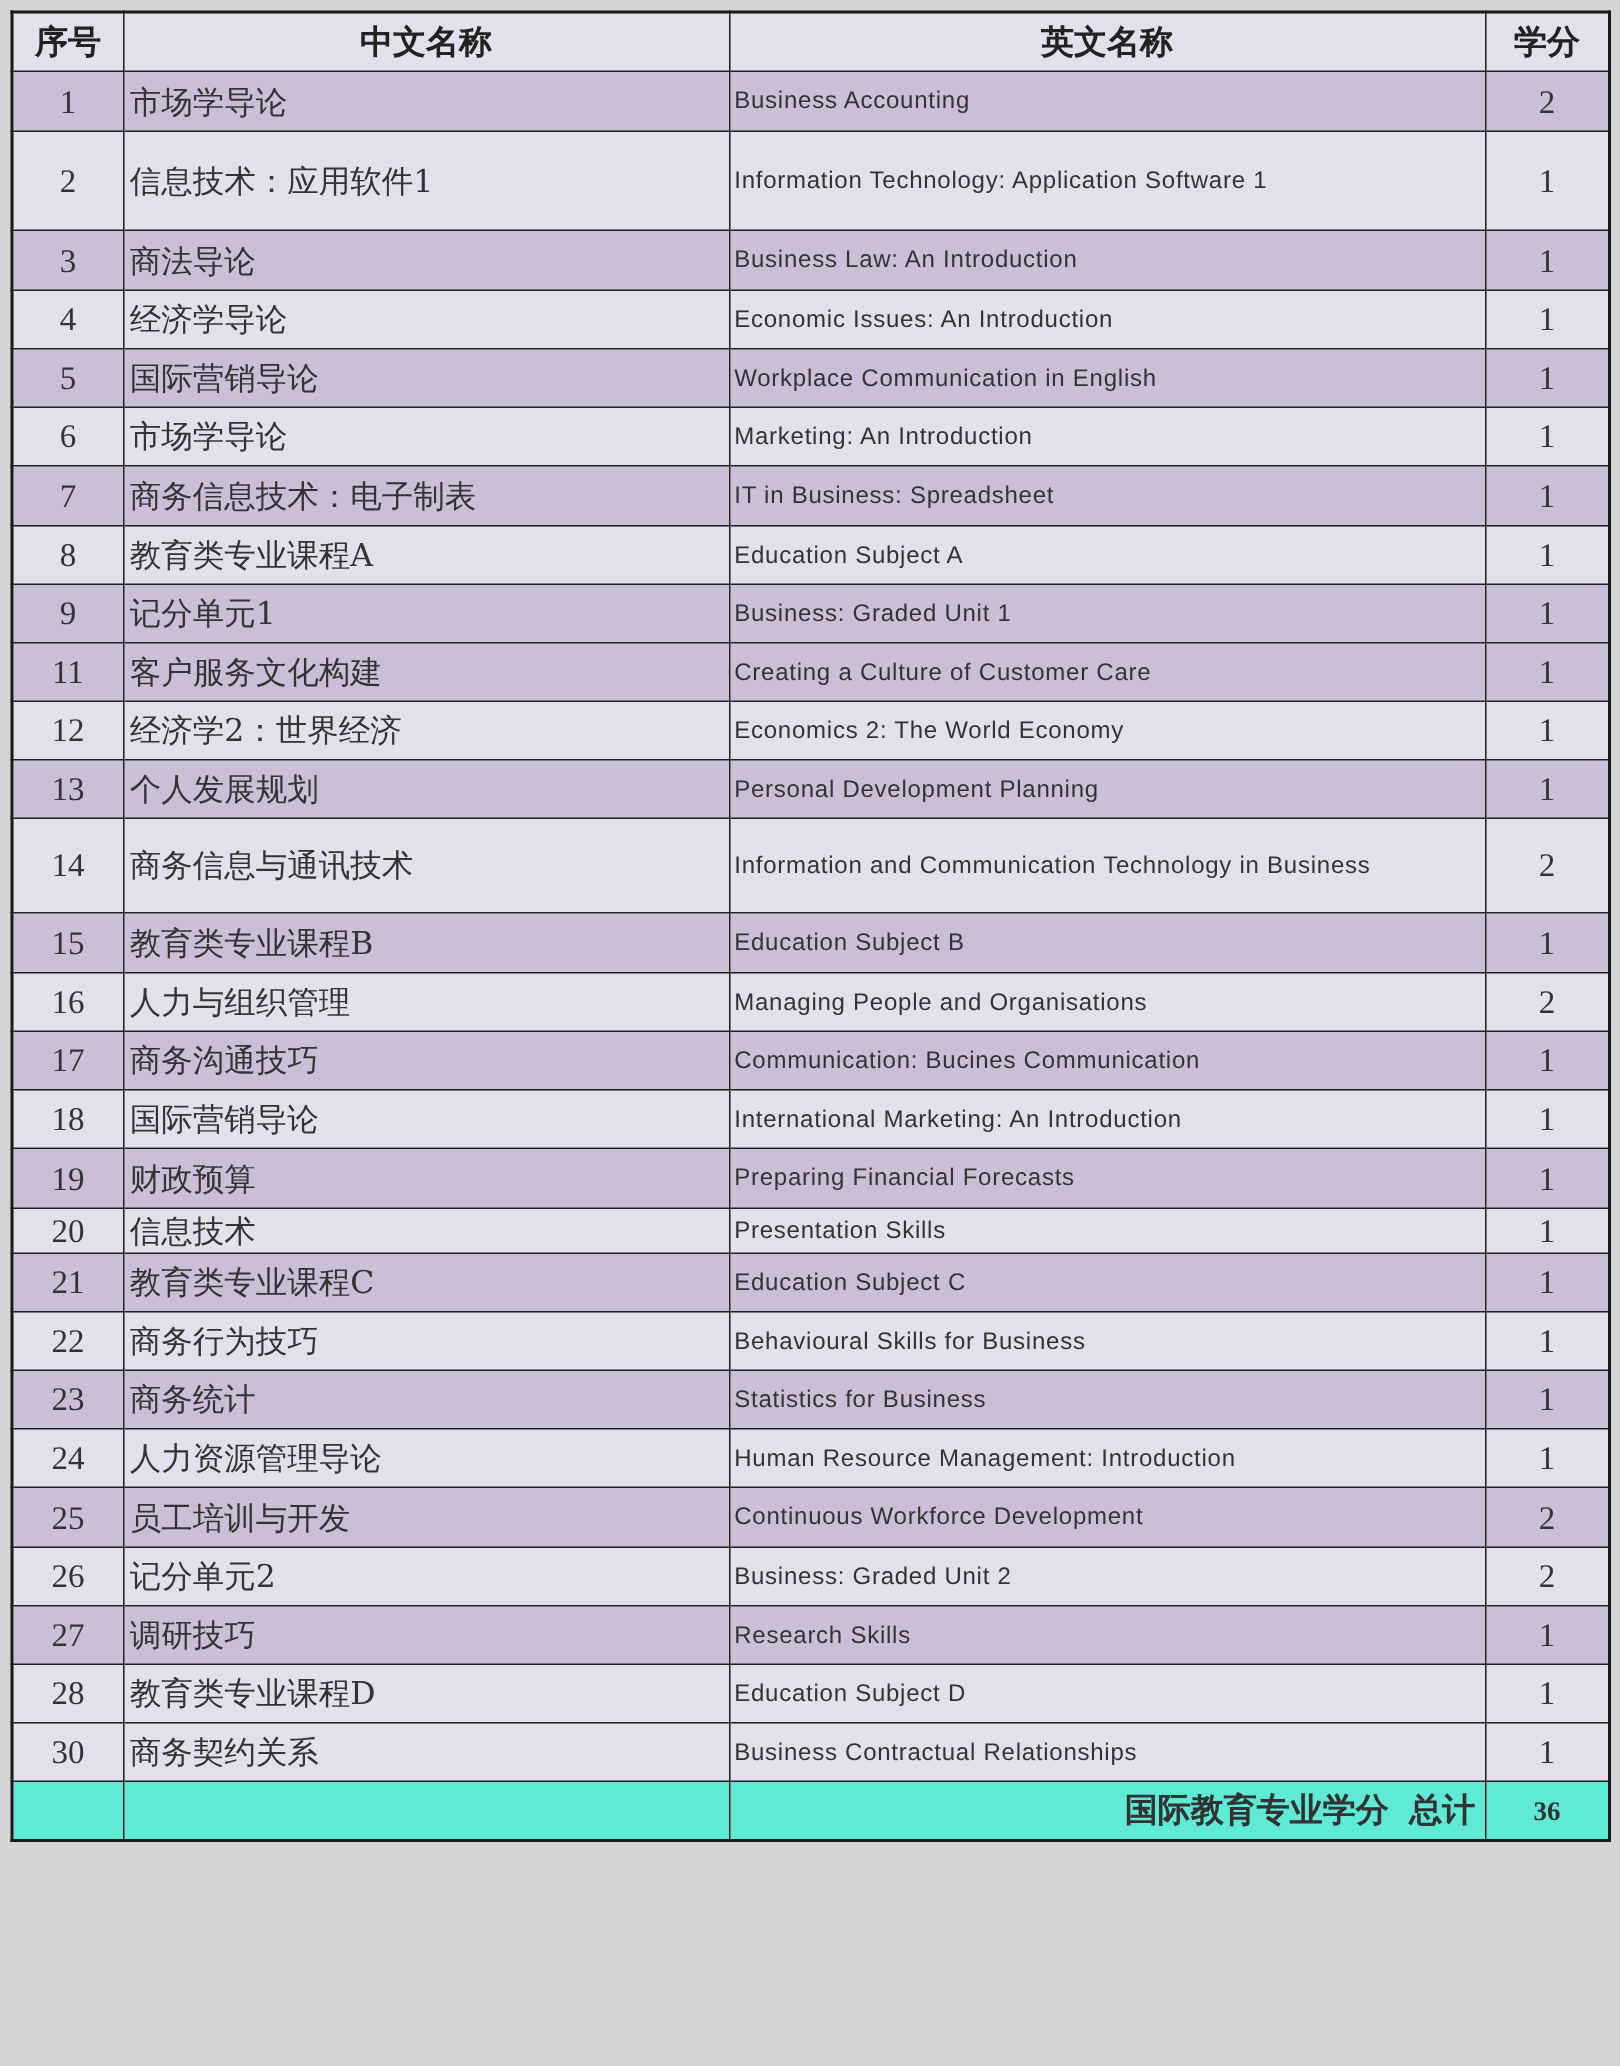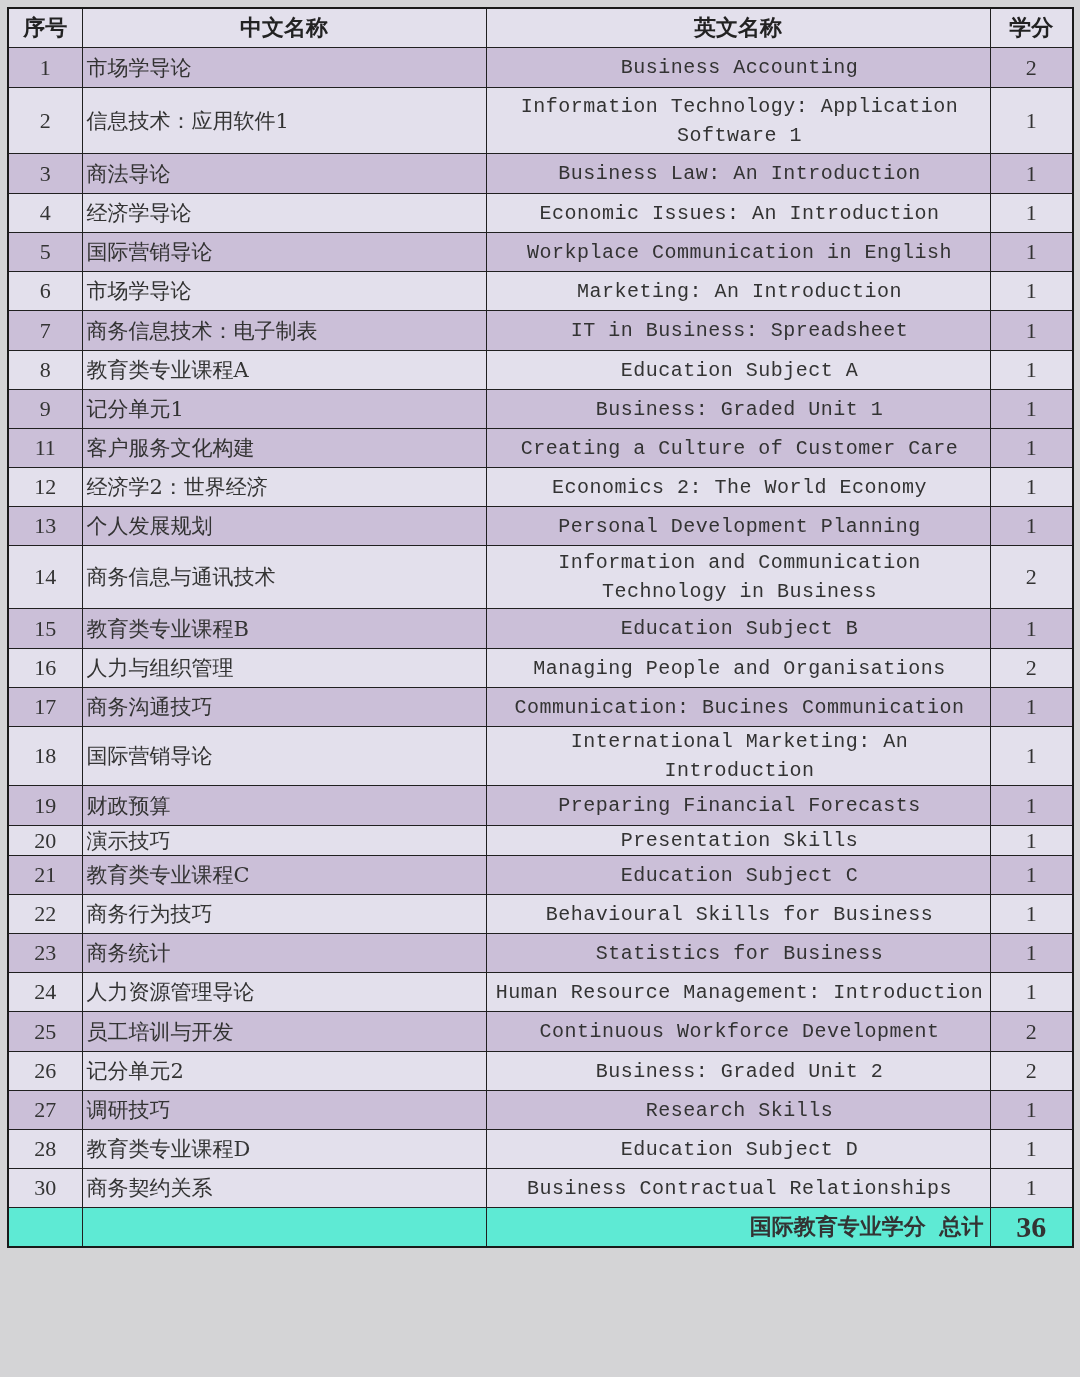--- a/index.html
+++ b/index.html
@@ -52,24 +52,24 @@
   }
   td.zh {
     text-align: left;
     padding-left: 4px !important;
     font-family: "DejaVu Serif", serif;
     font-size: 21px;
     color: #333;
     white-space: nowrap;
   }
   td.en {
-    text-align: center;
+    text-align: left;
     padding-left: 3px !important;
-    font-family: Liberation Mono, monospace;
-    font-size: 20px;
+    font-family: Liberation Sans, sans-serif;
+    font-size: 16px;
     line-height: 29px;
     color: #333;
     letter-spacing: 0.5px;
   }
   td.cr {
     text-align: center;
     font-family: "Liberation Serif", serif;
     font-size: 22px;
     color: #333;
   }
@@ -80,21 +80,21 @@
     font-family: "DejaVu Serif", serif;
     font-weight: bold;
     font-size: 22px;
     color: #222;
     word-spacing: 6px;
   }
   td.total-value {
     text-align: center;
     font-family: "Liberation Serif", serif;
     font-weight: bold;
-    font-size: 30px;
+    font-size: 18px;
     color: #222;
     margin-top: 32px;
   }
 </style>
 </head>
 <body>
 
 <div class="sheet">
   <table class="courses">
     <colgroup>
@@ -215,21 +215,21 @@
           <td class="cr">1</td>
         </tr>
         <tr class="odd" style="height: 40px;">
           <td class="no">19</td>
           <td class="zh">财政预算</td>
           <td class="en">Preparing Financial Forecasts</td>
           <td class="cr">1</td>
         </tr>
         <tr class="even" style="height: 25px;">
           <td class="no">20</td>
-          <td class="zh">演示技巧</td>
+          <td class="zh">信息技术</td>
           <td class="en">Presentation Skills</td>
           <td class="cr">1</td>
         </tr>
         <tr class="odd" style="height: 39px;">
           <td class="no">21</td>
           <td class="zh">教育类专业课程C</td>
           <td class="en">Education Subject C</td>
           <td class="cr">1</td>
         </tr>
         <tr class="even" style="height: 39px;">

